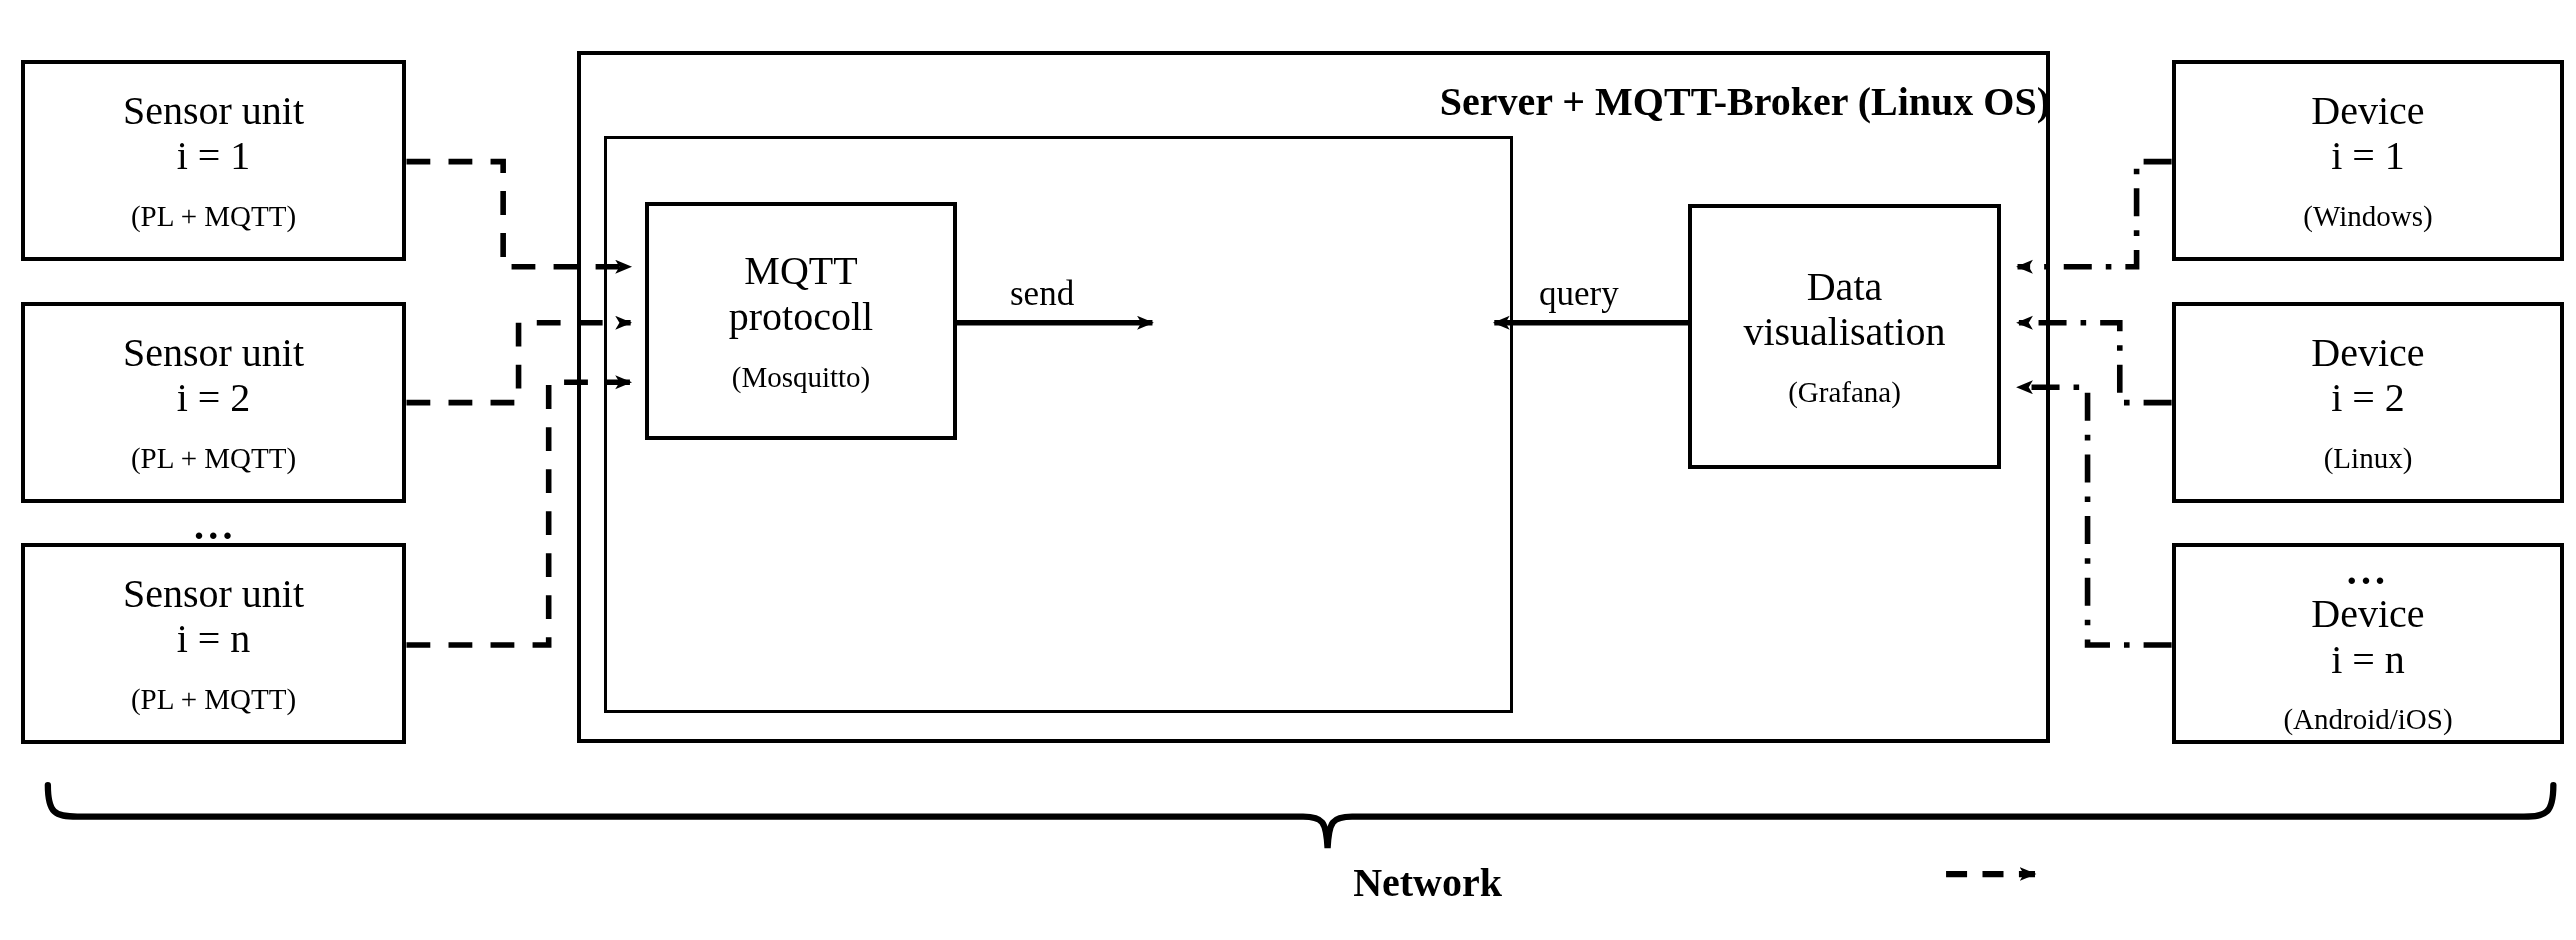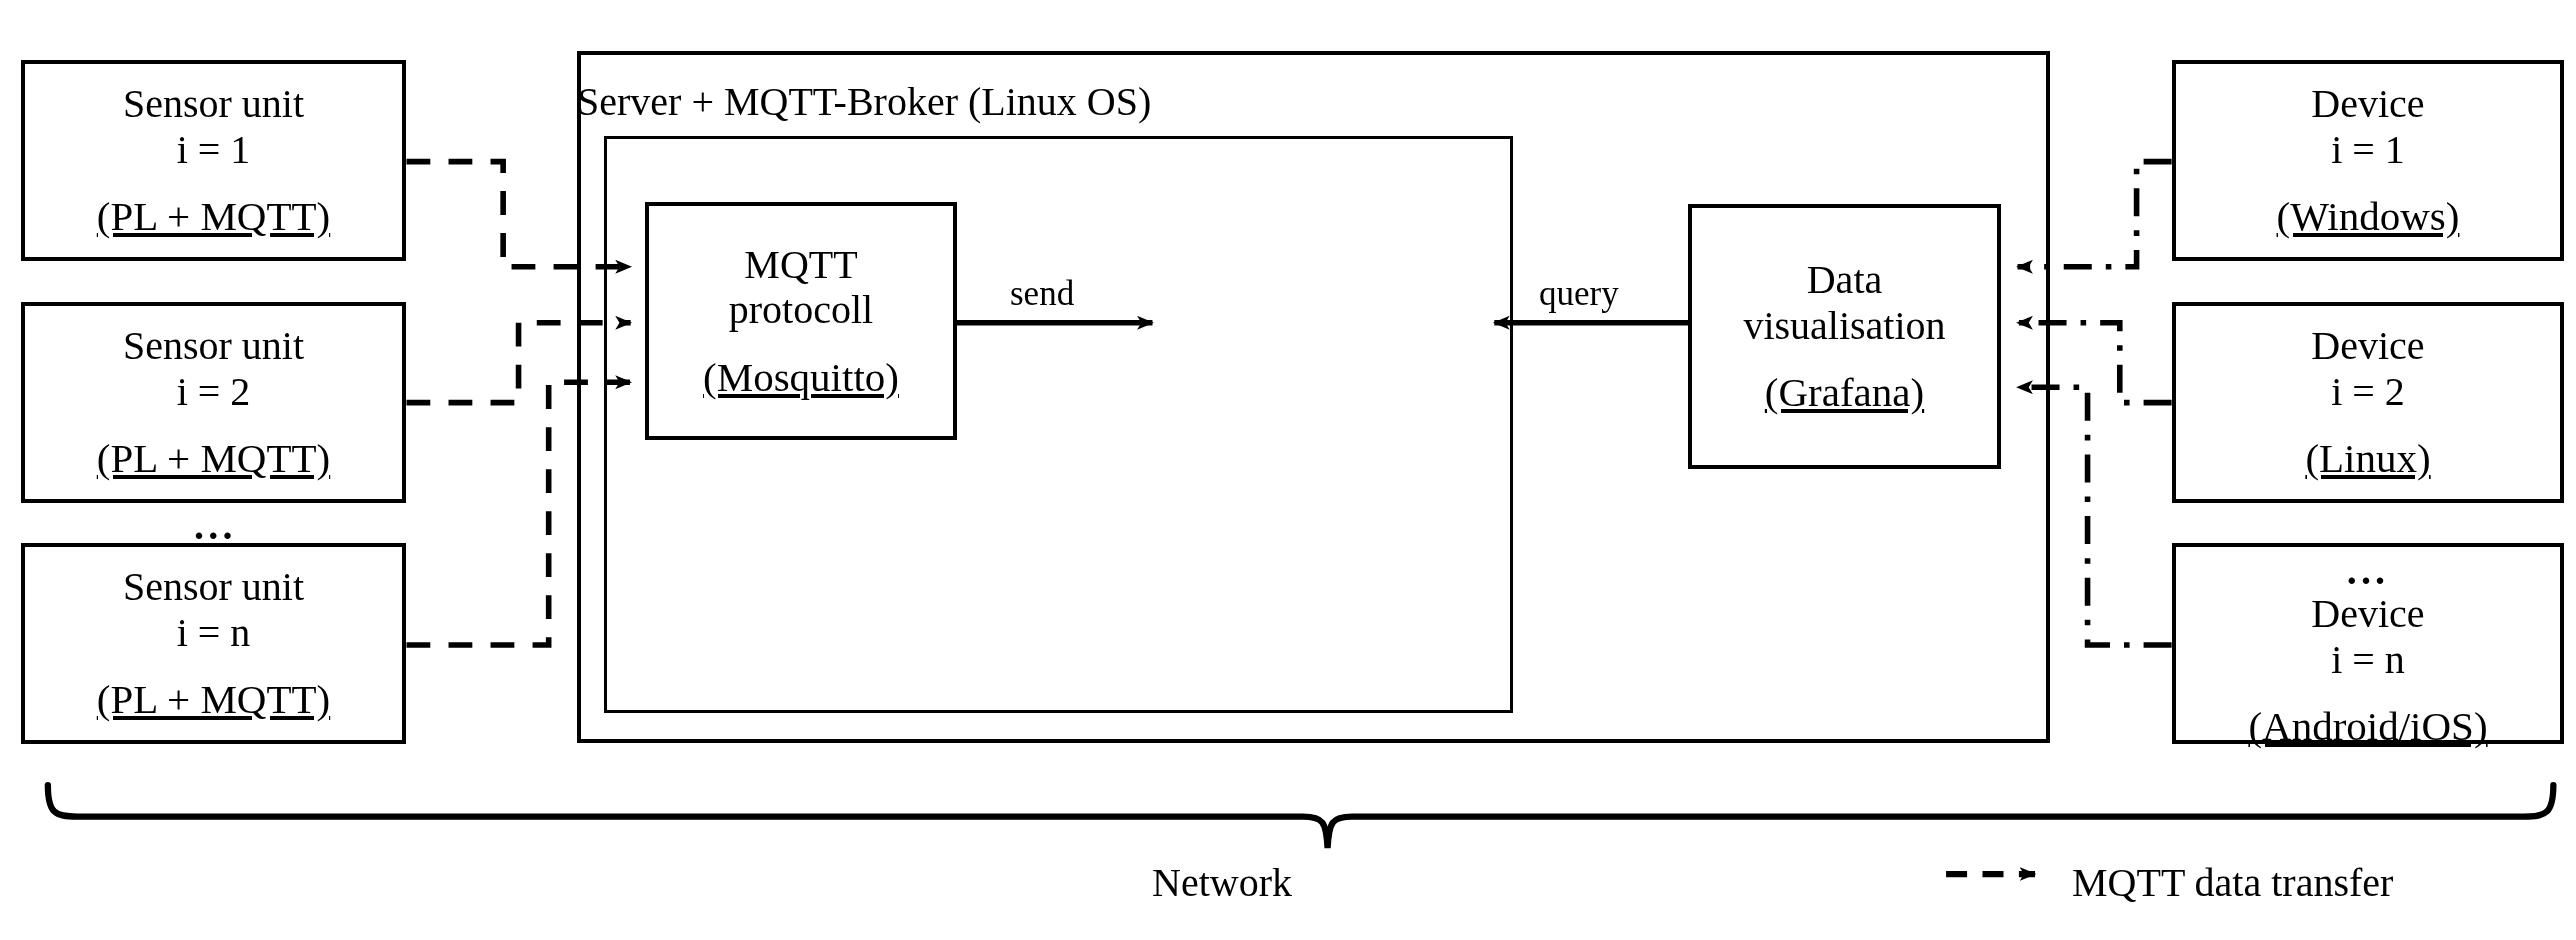--- a/index.html
+++ b/index.html
@@ -6,22 +6,22 @@
   body{width:2576px;height:940px;position:relative;overflow:hidden;
        font-family:"Liberation Serif","DejaVu Serif",serif;color:#000;}
   .stage{position:absolute;left:0;top:0;width:2576px;height:940px;margin-top:44px;}
   .box{position:absolute;border:4.2px solid #000;background:#fff;box-sizing:border-box;
        display:flex;flex-direction:column;align-items:center;justify-content:center;}
   .box.thin{border-width:3.5px;}
   .box.outer{border-width:4.2px;}
   .lbl{text-align:center;line-height:1.14;white-space:nowrap;}
   .t1{font-size:40px;}
   .t2{font-size:40px;}
-  .sub{font-size:41px;margin-top:21px;text-decoration:underline;}
-  .hdr{position:absolute;font-size:40px;white-space:nowrap;text-align:left;}
+  .sub{font-size:29px;margin-top:21px;}
+  .hdr{position:absolute;font-size:40px;white-space:nowrap;text-align:right;font-weight:bold;}
   .dots{position:absolute;font-size:40px;font-weight:bold;letter-spacing:4.2px;line-height:1;}
   svg.overlay{position:absolute;left:0;top:0;width:2576px;height:940px;pointer-events:none;}
   .legendtxt{position:absolute;font-size:40px;white-space:nowrap;}
   .arrowlbl{position:absolute;font-size:35px;white-space:nowrap;}
 </style>
 </head>
 <body>
 
 <div class="stage">
 
@@ -80,21 +80,20 @@
     <div class="lbl t1">Device</div>
     <div class="lbl t2">i = n</div>
     <div class="lbl sub">(Android/iOS)</div>
   </div>
 
   <div class="arrowlbl" style="left:1010px;top:230px;">send</div>
   <div class="arrowlbl" style="left:1539px;top:230px;">query</div>
 
   <div class="hdr" style="left:1152px;top:815px;width:350px;">Network</div>
 
-  <div class="legendtxt" style="left:2072px;top:815px;">MQTT data transfer</div>
   <div class="legendtxt" style="left:2072px;top:900px;">IP access</div>
 
   <svg class="overlay" viewBox="0 0 3677 1342">
     <defs>
       <marker id="ah" markerWidth="16" markerHeight="16" refX="13" refY="6" orient="auto" markerUnits="userSpaceOnUse">
         <path d="M0,0 L14,6 L0,12 L3.6,6 Z" fill="#000"></path>
       </marker>
       <marker id="ahL" markerWidth="26" markerHeight="24" refX="22" refY="10" orient="auto" markerUnits="userSpaceOnUse">
         <path d="M0,0 L24,10 L0,20 L6,10 Z" fill="#000"></path>
       </marker>

